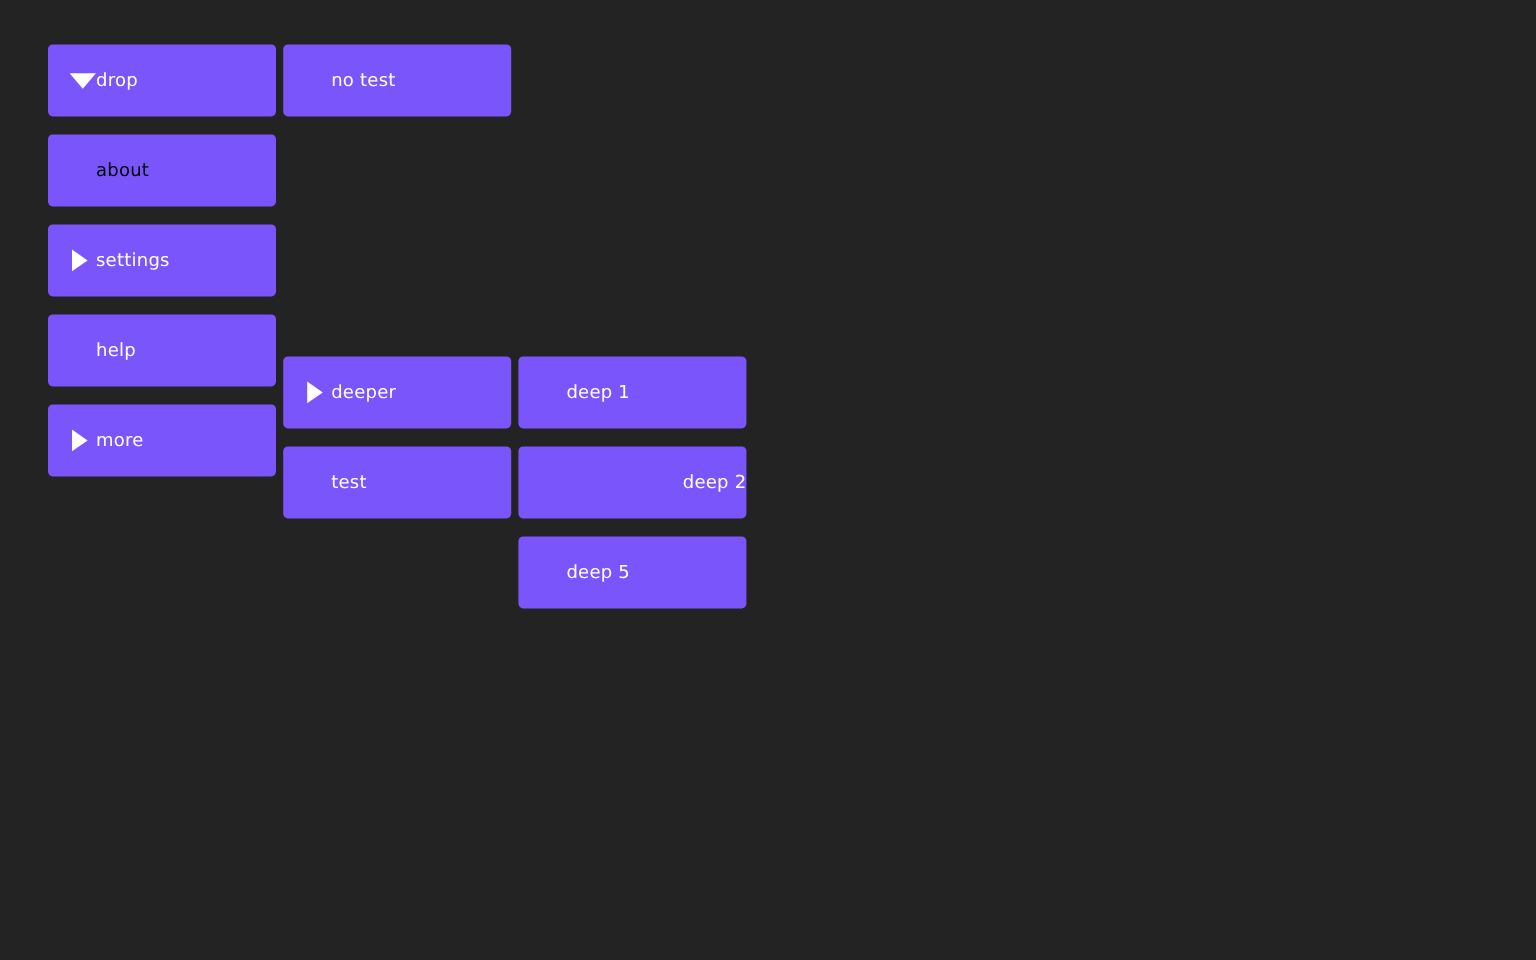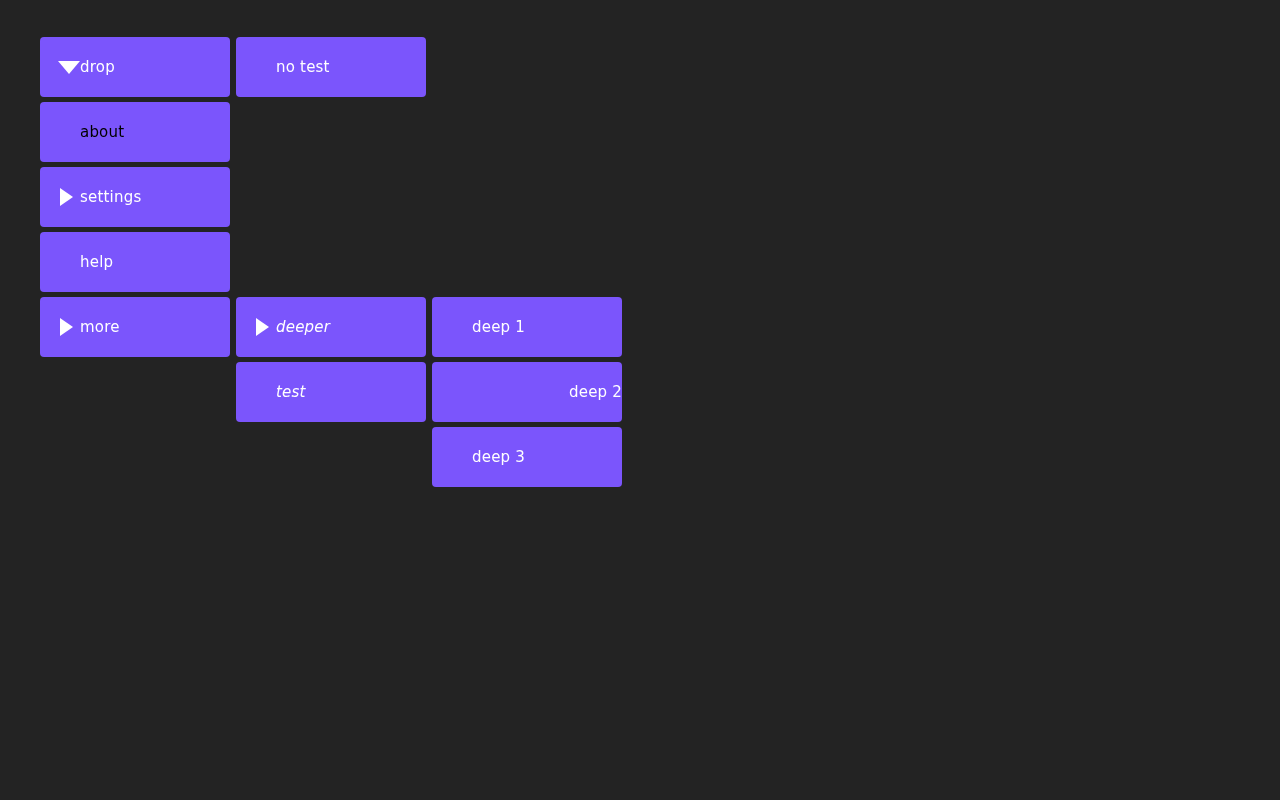--- a/index.html
+++ b/index.html
@@ -27,21 +27,21 @@
   .panel {
     position: absolute;
     width: 190px;
   }
 
   .menu-item {
     position: relative;
     box-sizing: border-box;
     width: 190px;
     height: 60px;
-    margin-bottom: 5px;
+    margin-bottom: 15px;
     background: #7b55fc;
     border-radius: 4px;
     display: flex;
     align-items: center;
     cursor: pointer;
     user-select: none;
   }
 
   .menu-item:last-child {
     margin-bottom: 0;
@@ -113,37 +113,37 @@
         <span class="item-arrow collapsed"></span>
         <span class="item-label" style="color: rgb(255, 255, 255);">more</span>
       </div>
     </div>
     <div class="panel" style="left: 236px; top: 37px;">
       <div class="menu-item" style="background: rgb(123, 85, 252);">
         <span class="item-arrow none"></span>
         <span class="item-label" style="color: rgb(255, 255, 255);">no test</span>
       </div>
     </div>
-    <div class="panel" style="left: 236px; top: 297px; font-style: italic;">
+    <div class="panel" style="left: 236px; top: 297px;">
       <div class="menu-item" style="background: rgb(123, 85, 252);">
         <span class="item-arrow collapsed"></span>
         <span class="item-label" style="color: rgb(255, 255, 255);">deeper</span>
       </div>
       <div class="menu-item" style="background: rgb(123, 85, 252);">
         <span class="item-arrow none"></span>
         <span class="item-label" style="color: rgb(255, 255, 255);">test</span>
       </div>
     </div>
     <div class="panel" style="left: 432px; top: 297px;">
       <div class="menu-item" style="background: rgb(123, 85, 252);">
         <span class="item-arrow none"></span>
         <span class="item-label" style="color: rgb(255, 255, 255);">deep 1</span>
       </div>
       <div class="menu-item" style="background: rgb(123, 85, 252); justify-content: flex-end;">
         <span class="item-arrow none"></span>
         <span class="item-label" style="color: rgb(255, 255, 255);">deep 2</span>
       </div>
       <div class="menu-item" style="background: rgb(123, 85, 252);">
         <span class="item-arrow none"></span>
-        <span class="item-label" style="color: rgb(255, 255, 255);">deep 3</span>
+        <span class="item-label" style="color: rgb(255, 255, 255);">deep 5</span>
       </div>
     </div>
   </div>
 
 </body></html>

